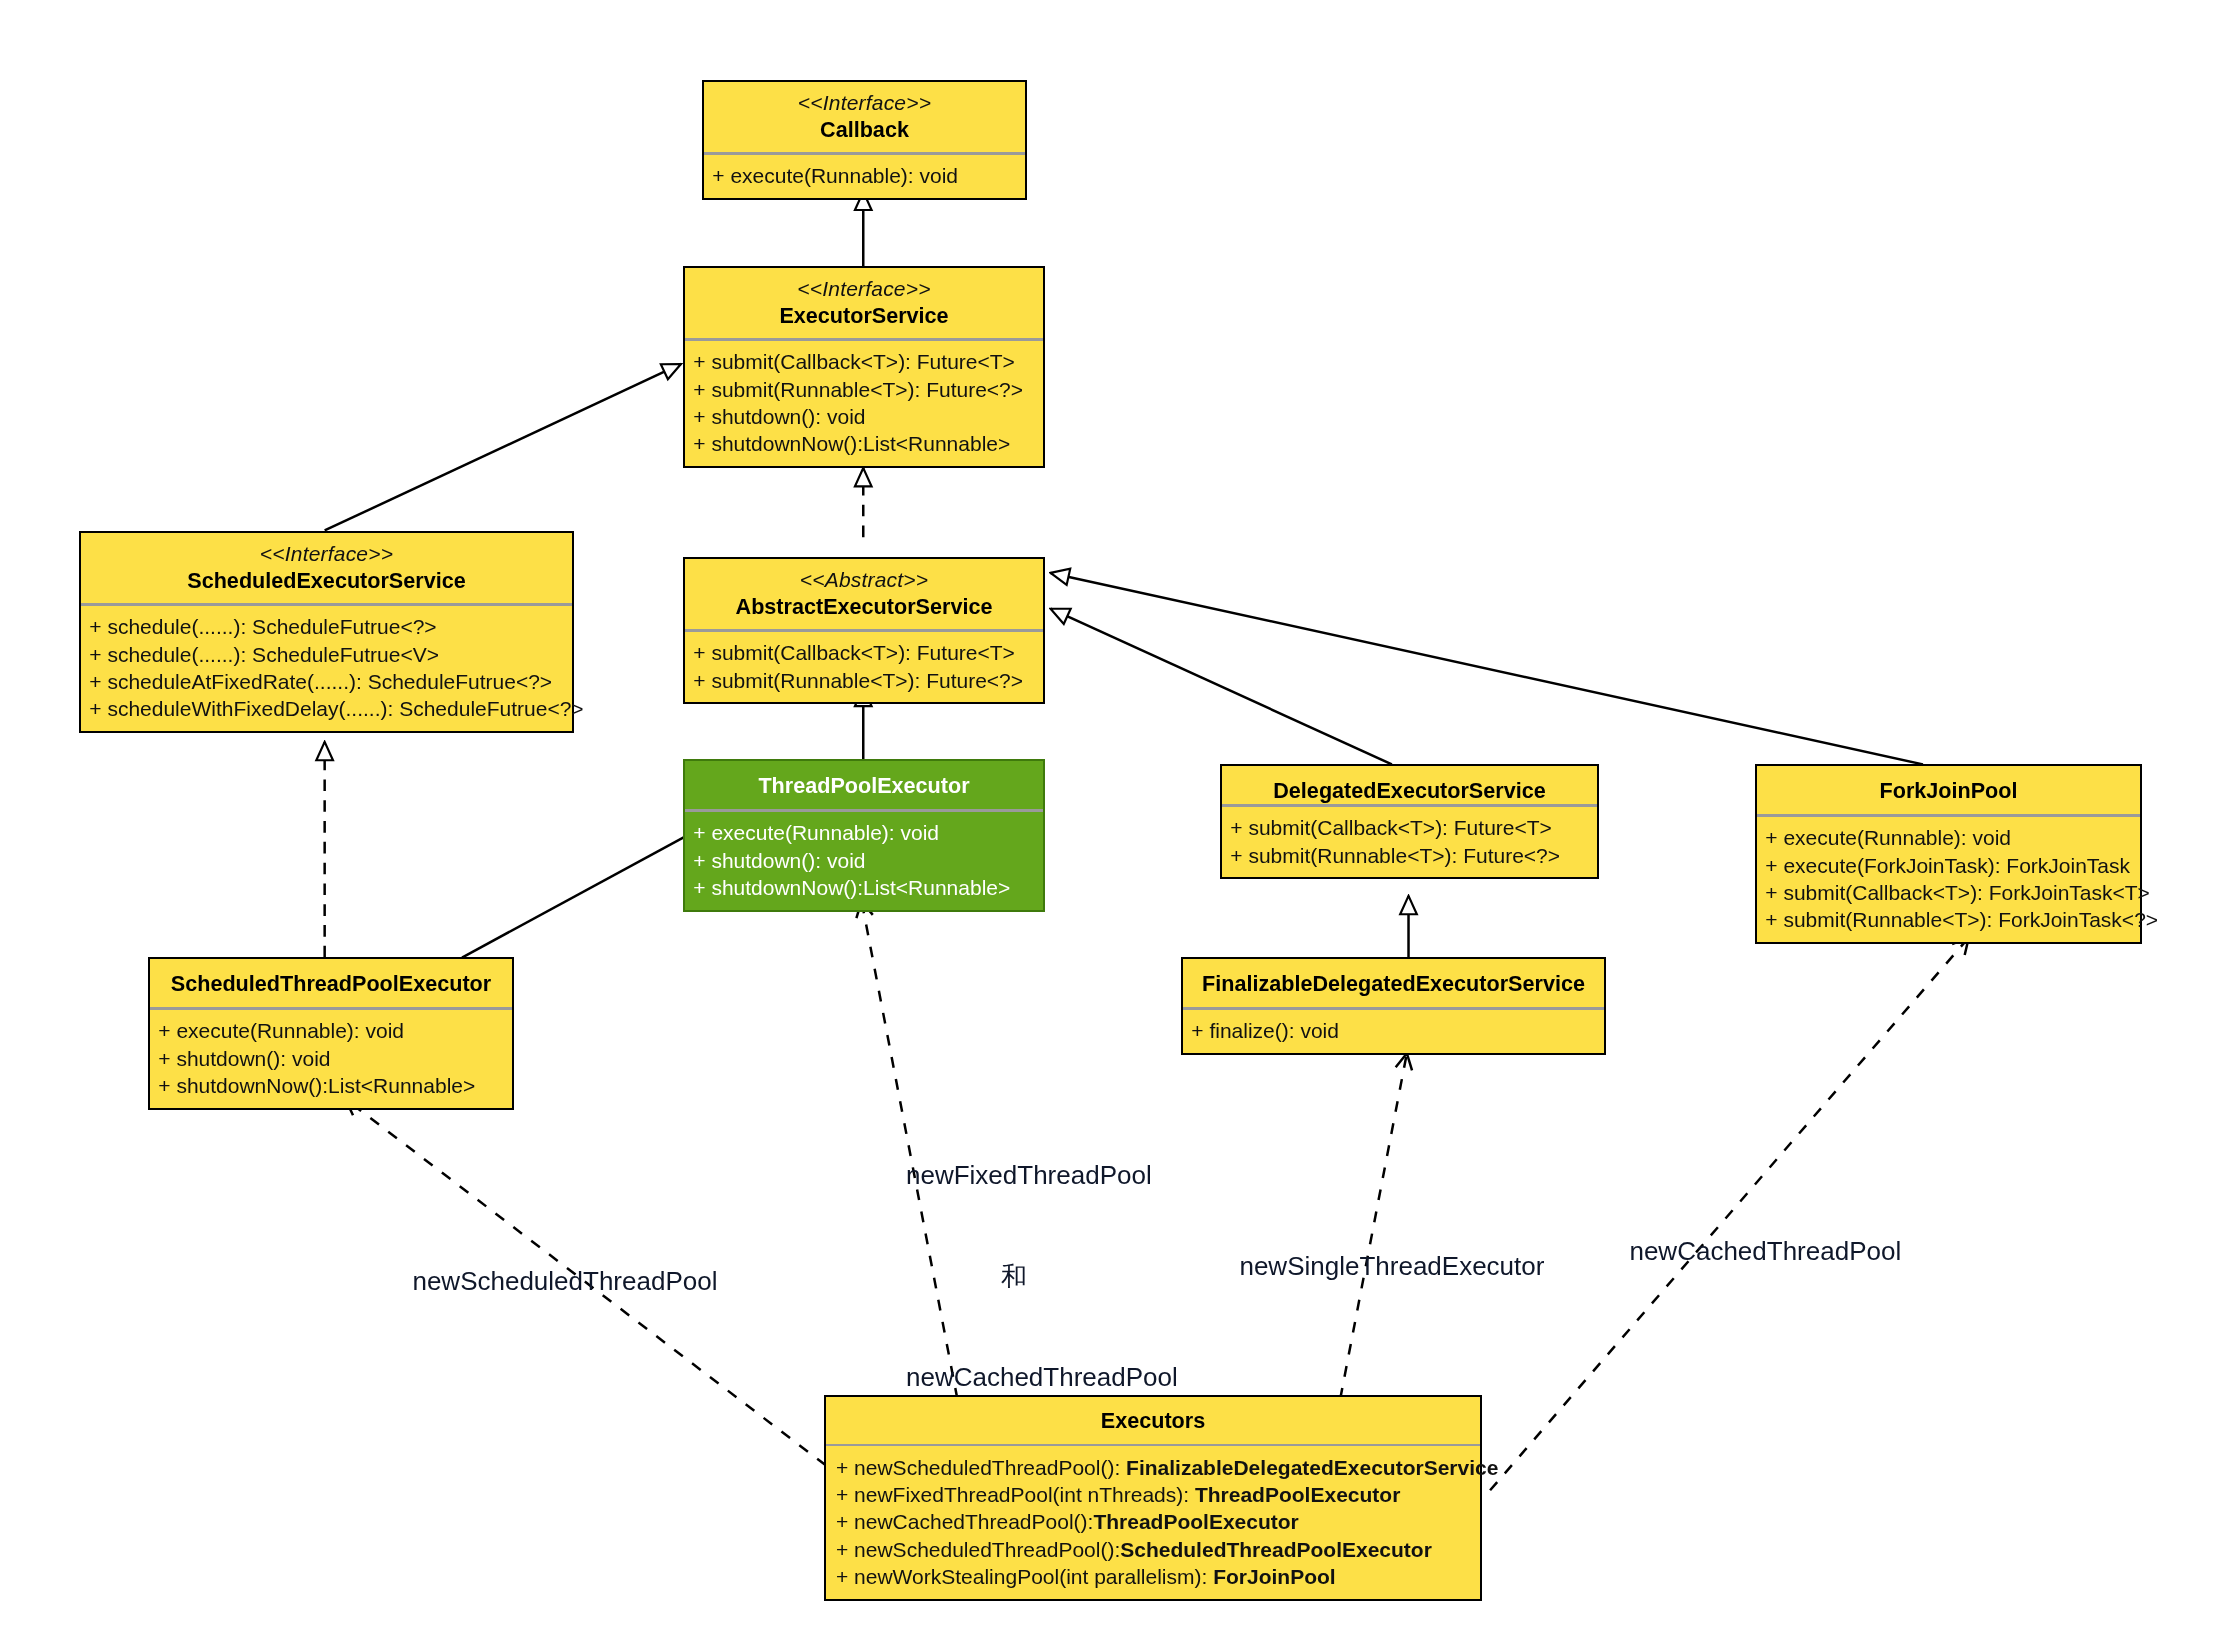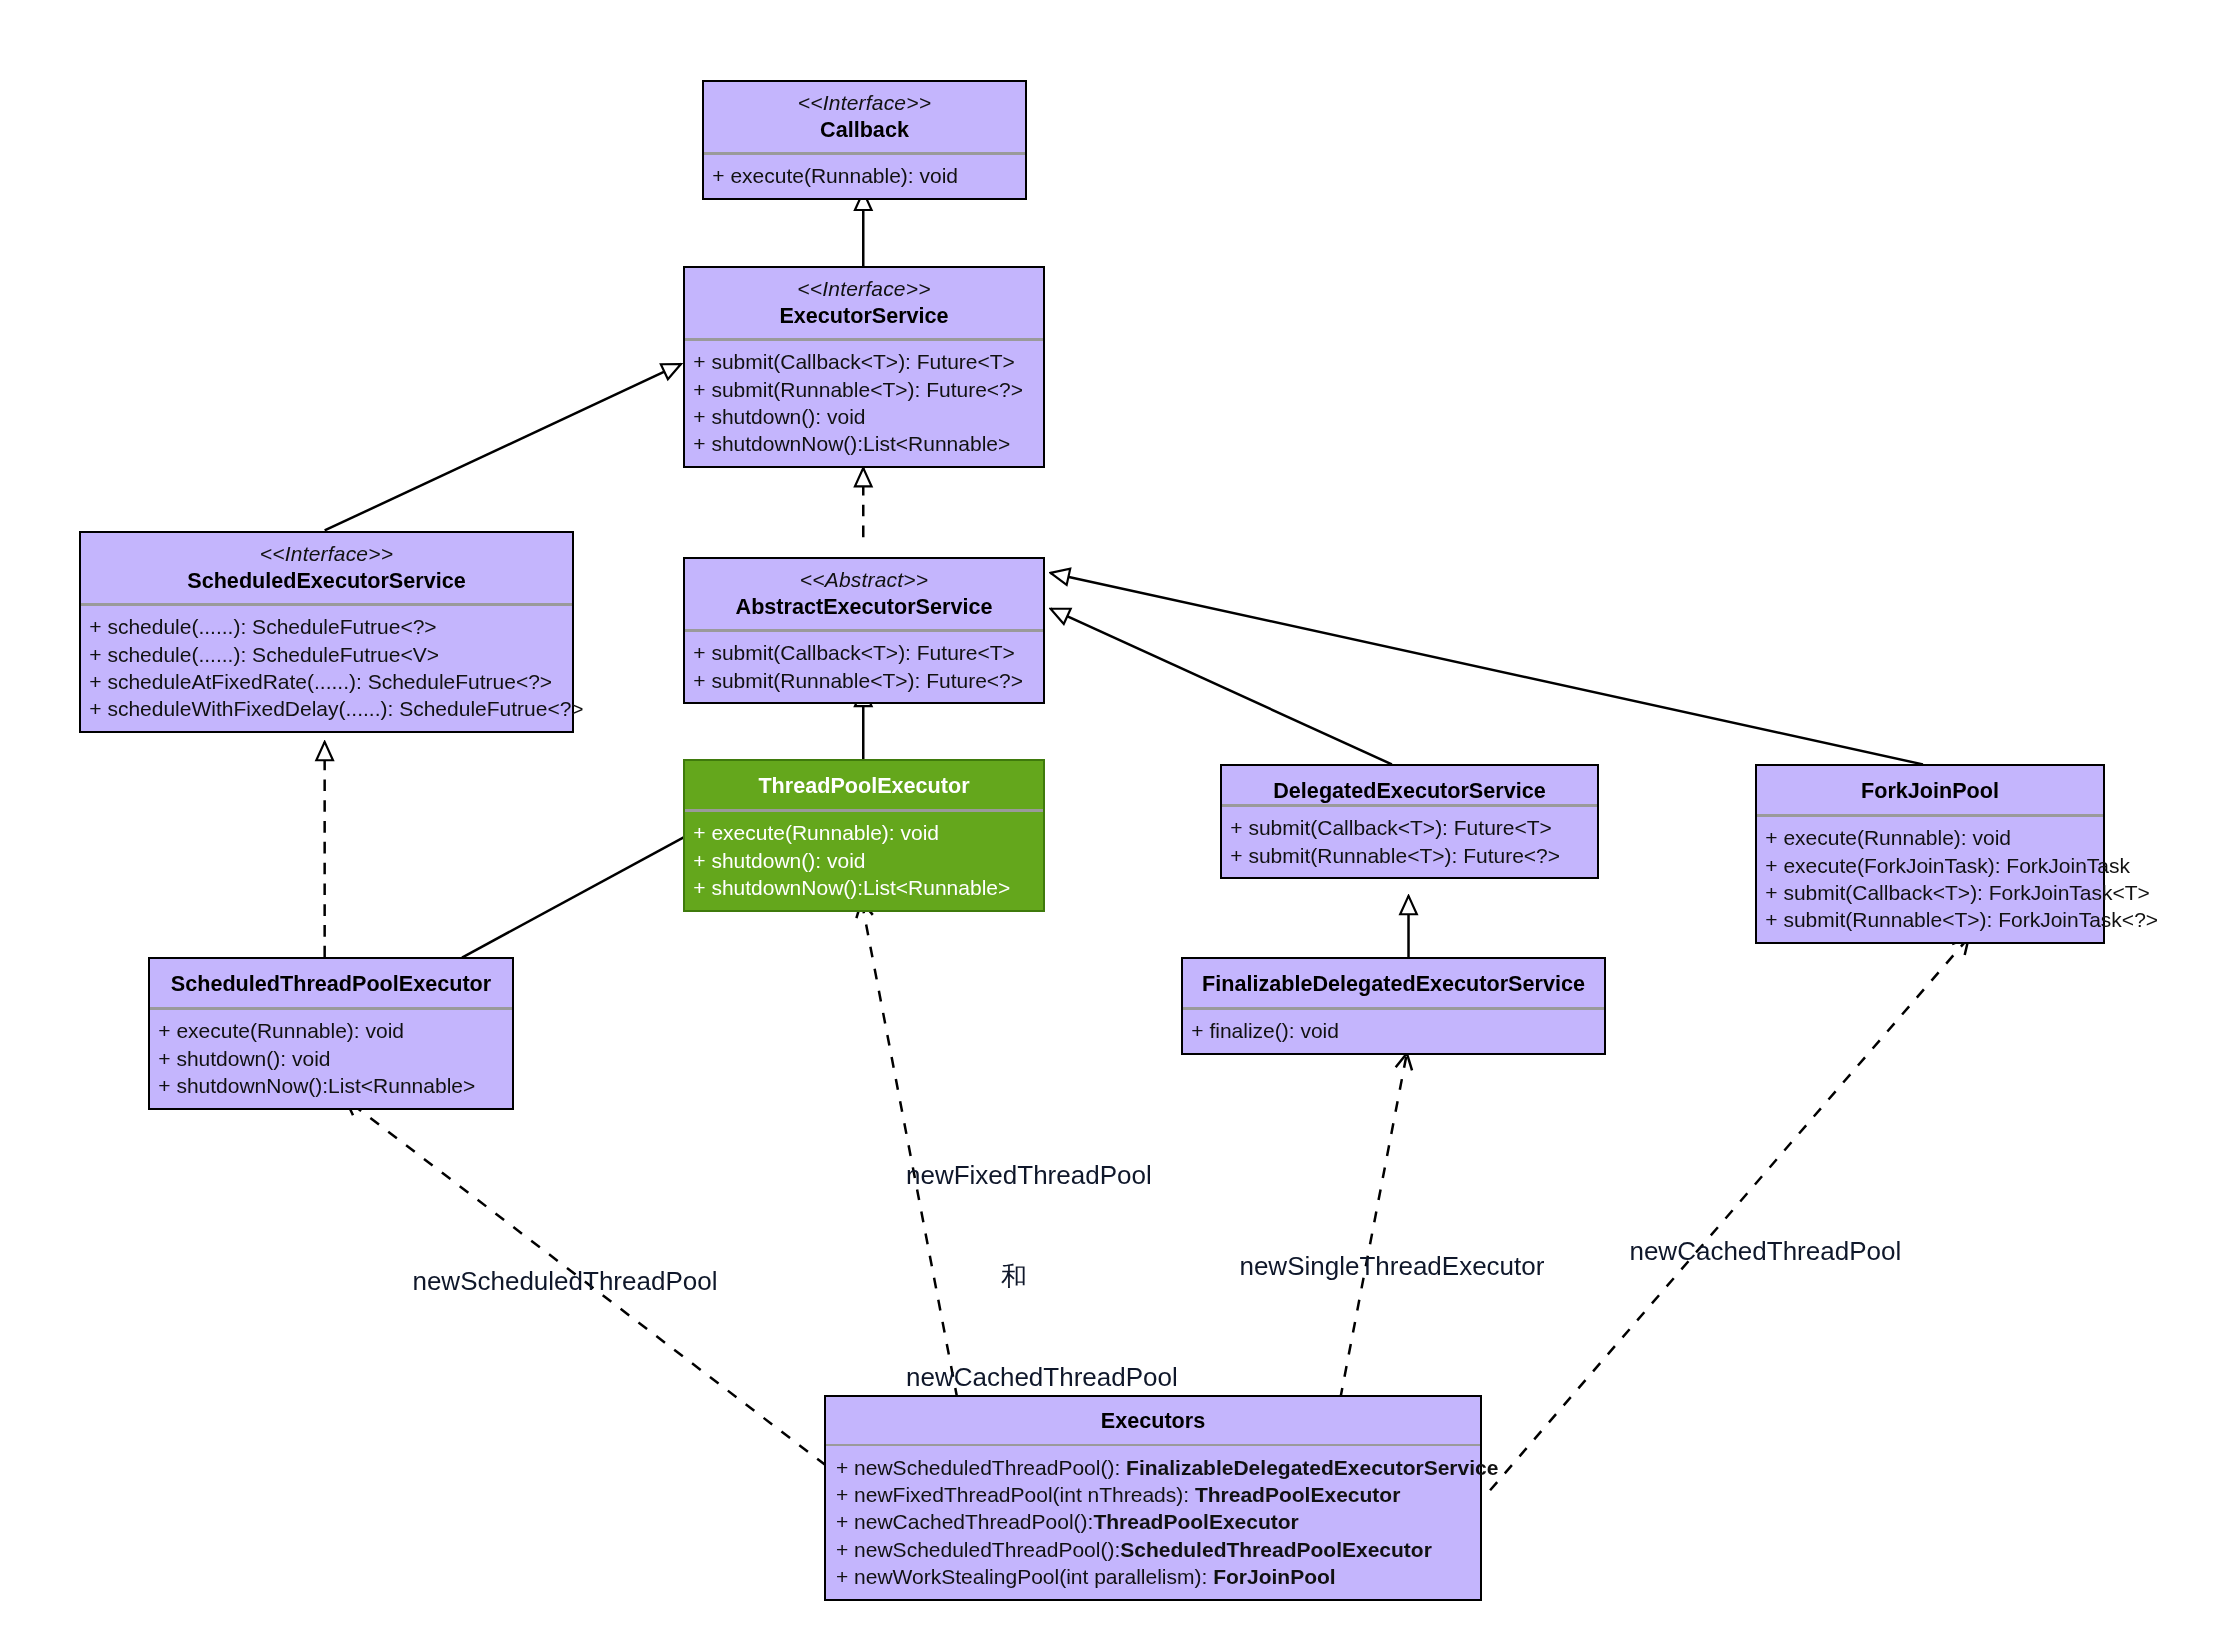--- a/index.html
+++ b/index.html
@@ -18,21 +18,21 @@
     position: absolute;
     left: 0; top: 0;
     width: 2216px;
     height: 1652px;
   }
   
   .uml-box {
     position: absolute;
     box-sizing: border-box;
     border: 2.5px solid #000000;
-    background: #c4b5fd;
+    background: #fde047;
     z-index: 5;
   }
   .uml-box.green {
     background: #64a71c;
     border-color: #3f7a0c;
   }
   .box-header {
     text-align: center;
     padding: 7.5px 6.7px 8.3px 6.7px;
     line-height: 1.24;
@@ -227,21 +227,21 @@
   <div class="box-header" style="padding-top:10px; padding-bottom:0;">
     <span class="class-name">DelegatedExecutorService</span>
   </div>
   <div class="divider"></div>
   <div class="members">
     <div class="member">+ submit(Callback&lt;T&gt;): Future&lt;T&gt;</div>
     <div class="member"> + submit(Runnable&lt;T&gt;): Future&lt;?&gt;</div>
   </div>
 </div>
 
-<div class="uml-box" style="left:1755px; top:764px; width:350px;">
+<div class="uml-box" style="left:1755px; top:764px; width:387px;">
   <div class="box-header" style="padding-top:10px; padding-bottom:10px;">
     <span class="class-name">ForkJoinPool</span>
   </div>
   <div class="divider"></div>
   <div class="members">
     <div class="member">+ execute(Runnable): void</div>
     <div class="member">+ execute(ForkJoinTask): ForkJoinTask</div>
     <div class="member">+ submit(Callback&lt;T&gt;): ForkJoinTask&lt;T&gt;</div>
     <div class="member">+ submit(Runnable&lt;T&gt;): ForkJoinTask&lt;?&gt;</div>
   </div>

